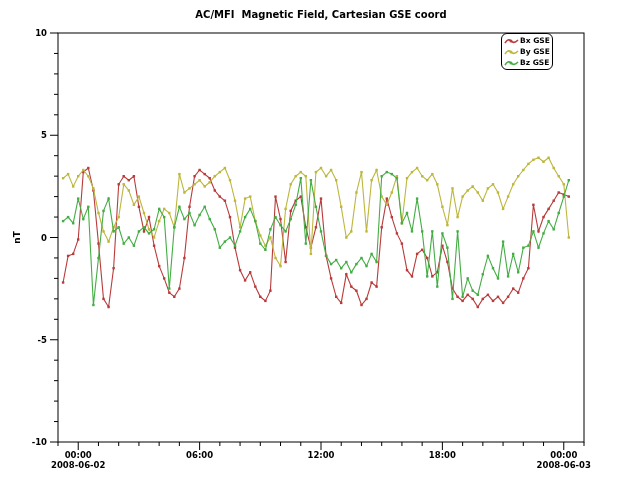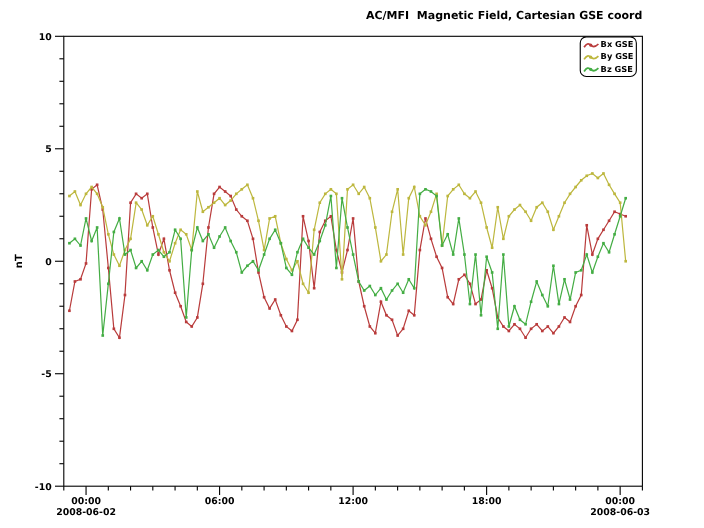--- a/index.html
+++ b/index.html
@@ -1,26 +1,26 @@
 <!DOCTYPE html>
 <html><head>
 <meta charset="utf-8">
 <style>
   html,body{margin:0;padding:0;background:#fff;}
   #screen{
     position:relative;width:640px;height:480px;background:#ffffff;
     font-family:"DejaVu Sans","Liberation Sans",sans-serif;overflow:hidden;
   }
   #chart-title{
-    position:absolute;left:58px;top:9px;width:526px;text-align:right;
+    position:absolute;left:58px;top:9px;width:526px;text-align:center;
     font-size:10px;font-weight:700;color:#000;white-space:pre;
   }
   #plot-svg{position:absolute;left:0;top:0;}
   #legend{
-    position:absolute;left:527px;top:33px;width:52px;
+    position:absolute;left:501px;top:33px;width:52px;
     background:#fff;border:1px solid #000;border-radius:6px;
     padding:1px 2px;box-sizing:border-box;
   }
   .legend-row{display:flex;align-items:center;height:11px;}
   .legend-row svg{flex:0 0 16px;}
   .legend-label{font-size:7.5px;font-weight:700;color:#000;white-space:nowrap;}
   text{fill:#000;}
   .ticklab{font-size:8.5px;font-weight:700;font-family:"DejaVu Sans","Liberation Sans",sans-serif;}
   .axlab{font-size:9px;font-weight:700;font-family:"DejaVu Sans","Liberation Sans",sans-serif;}
 </style>

